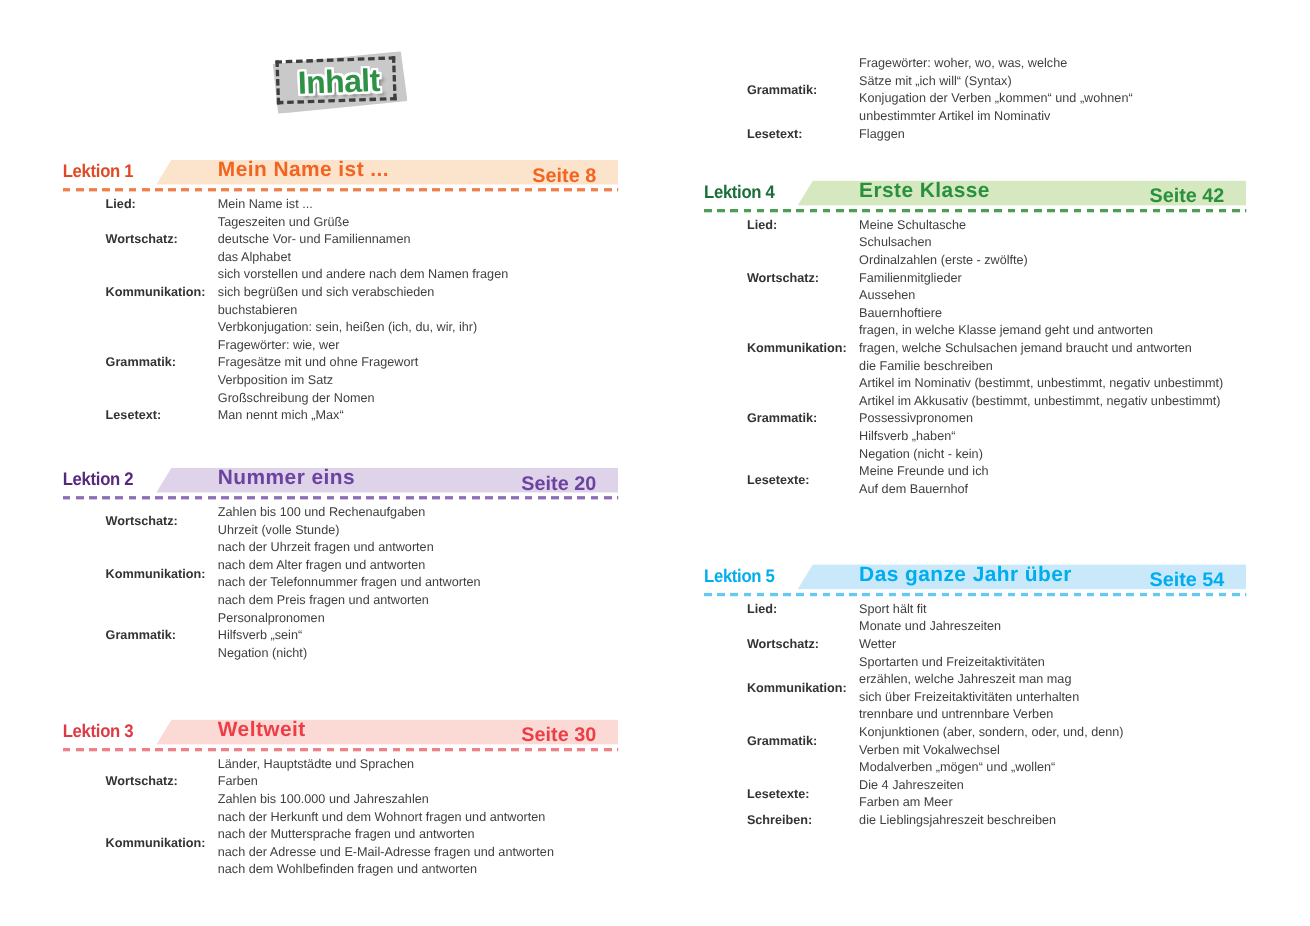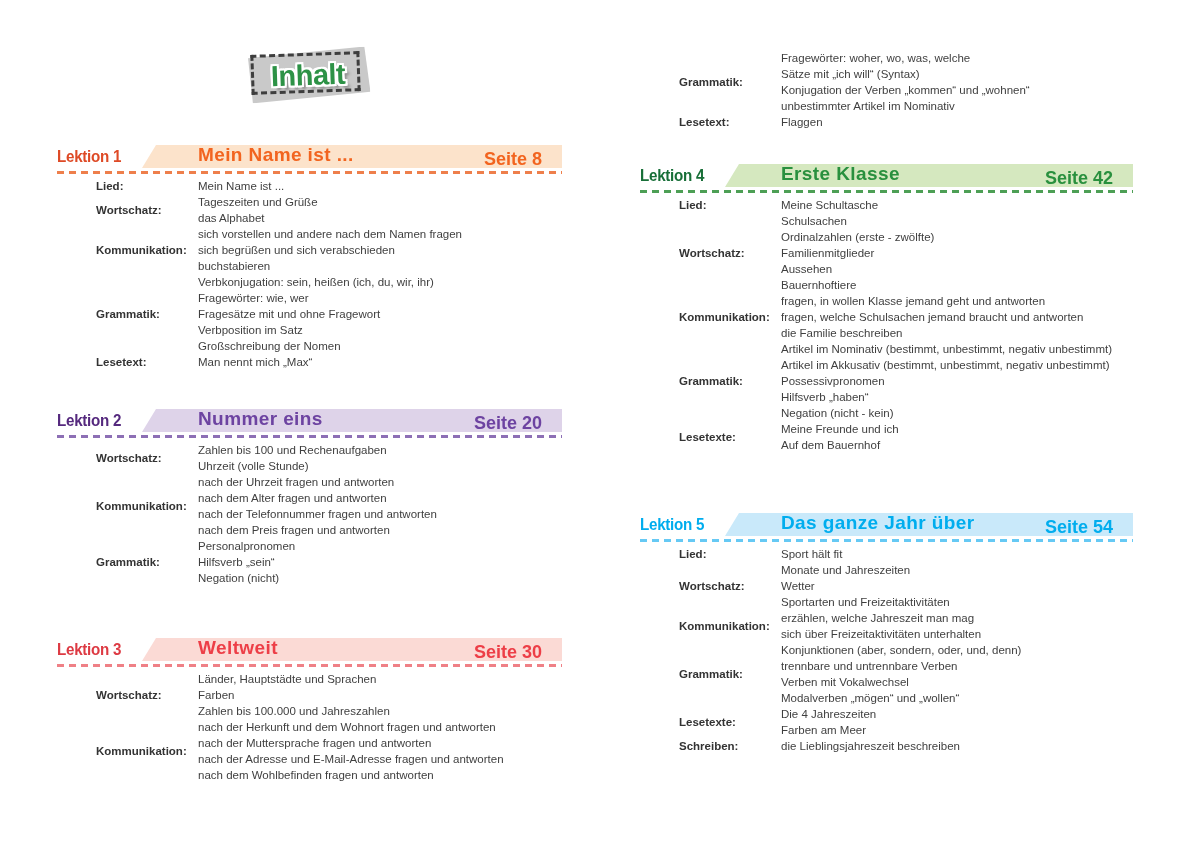--- a/index.html
+++ b/index.html
@@ -98,20 +98,21 @@
     <div class="row-label">Lied:</div>
     <div class="row-lines">
               <div class="line">Mein Name ist ...</div>
             </div>
   </div>
 
   <div class="row">
     <div class="row-label">Wortschatz:</div>
     <div class="row-lines">
               <div class="line">Tageszeiten und Grüße</div>
+              <div class="line">deutsche Vor- und Familiennamen</div>
               <div class="line">das Alphabet</div>
             </div>
   </div>
 
   <div class="row">
     <div class="row-label">Kommunikation:</div>
     <div class="row-lines">
               <div class="line">sich vorstellen und andere nach dem Namen fragen</div>
               <div class="line">sich begrüßen und sich verabschieden</div>
               <div class="line">buchstabieren</div>
@@ -252,21 +253,21 @@
               <div class="line">Ordinalzahlen (erste - zwölfte)</div>
               <div class="line">Familienmitglieder</div>
               <div class="line">Aussehen</div>
               <div class="line">Bauernhoftiere</div>
             </div>
   </div>
 
   <div class="row">
     <div class="row-label">Kommunikation:</div>
     <div class="row-lines">
-              <div class="line">fragen, in wollen Klasse jemand geht und antworten</div>
+              <div class="line">fragen, in welche Klasse jemand geht und antworten</div>
               <div class="line">fragen, welche Schulsachen jemand braucht und antworten</div>
               <div class="line">die Familie beschreiben</div>
             </div>
   </div>
 
   <div class="row">
     <div class="row-label">Grammatik:</div>
     <div class="row-lines">
               <div class="line">Artikel im Nominativ (bestimmt, unbestimmt, negativ unbestimmt)</div>
               <div class="line">Artikel im Akkusativ (bestimmt, unbestimmt, negativ unbestimmt)</div>
@@ -315,22 +316,22 @@
     <div class="row-label">Kommunikation:</div>
     <div class="row-lines">
               <div class="line">erzählen, welche Jahreszeit man mag</div>
               <div class="line">sich über Freizeitaktivitäten unterhalten</div>
             </div>
   </div>
 
   <div class="row">
     <div class="row-label">Grammatik:</div>
     <div class="row-lines">
+              <div class="line">trennbare und untrennbare Verben</div>
               <div class="line">Konjunktionen (aber, sondern, oder, und, denn)</div>
-              <div class="line">trennbare und untrennbare Verben</div>
               <div class="line">Verben mit Vokalwechsel</div>
               <div class="line">Modalverben „mögen“ und „wollen“</div>
             </div>
   </div>
 
   <div class="row">
     <div class="row-label">Lesetexte:</div>
     <div class="row-lines">
               <div class="line">Die 4 Jahreszeiten</div>
               <div class="line">Farben am Meer</div>

